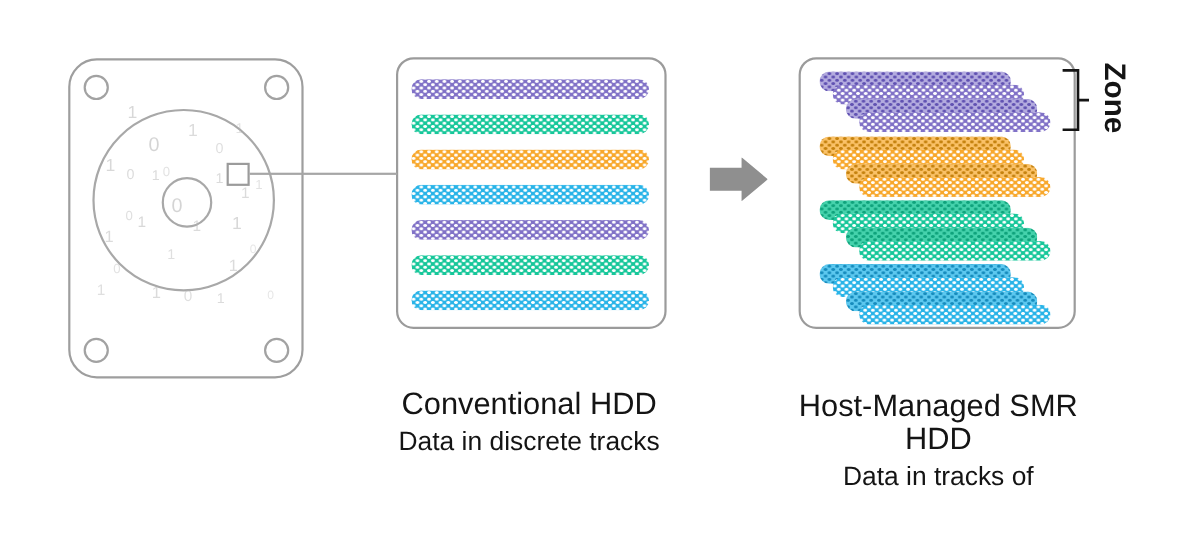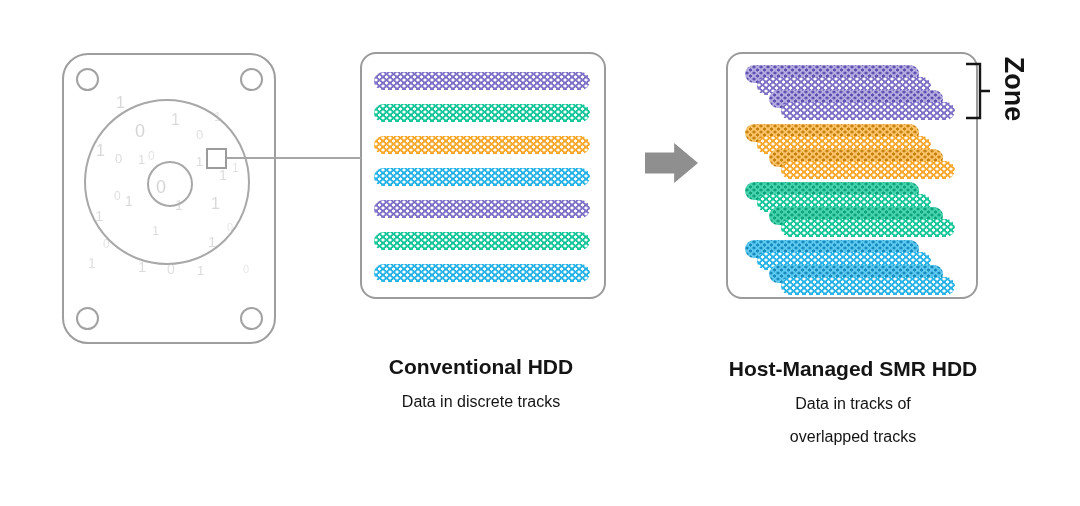--- a/index.html
+++ b/index.html
@@ -49,22 +49,22 @@
     clip-path:polygon(0 24%,55% 24%,55% 0,100% 50%,55% 100%,55% 76%,0 76%);
   }
   
   .zone-bracket{position:absolute;left:962px;top:60px;}
   .zone-label{
     position:absolute;left:1013px;top:89px;transform:translate(-50%,-50%) rotate(90deg);
     font-size:27px;font-weight:bold;color:#141414;white-space:nowrap;
   }
   
   .caption{position:absolute;text-align:center;color:#141414;}
-  .caption .cap-title{font-size:21px;font-weight:bold;line-height:30px;}
-  .caption .cap-sub{font-size:16px;font-weight:normal;line-height:33px;margin-top:3px;}
+  .caption .cap-title{font-size:28px;font-weight:normal;line-height:30px;}
+  .caption .cap-sub{font-size:24px;font-weight:normal;line-height:33px;margin-top:3px;}
   .caption.conventional-cap{left:320px;top:352px;width:322px;}
   .caption.smr-cap{left:695px;top:354px;width:316px;}
 </style>
 </head>
 <body>
 
 <div class="canvas">
 
   <div class="hdd-body"></div>
   <div class="screw tl"></div>
@@ -141,15 +141,14 @@
   </svg>
   <div class="zone-label">Zone</div>
 
   <div class="caption conventional-cap">
     <div class="cap-title">Conventional HDD</div>
     <div class="cap-sub">Data in discrete tracks</div>
   </div>
   <div class="caption smr-cap">
     <div class="cap-title">Host-Managed SMR HDD</div>
     <div class="cap-sub">Data in tracks of</div>
-    <div class="cap-sub" style="margin-top:0;">overlapped tracks</div>
   </div>
 </div>
 
 </body></html>

